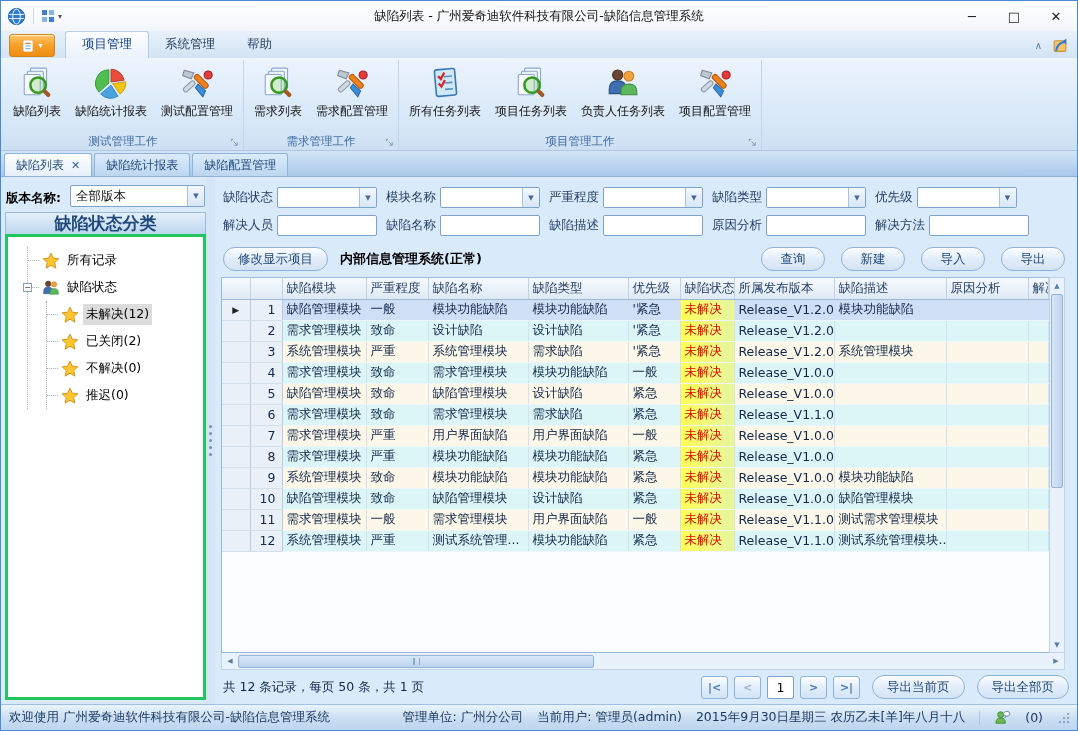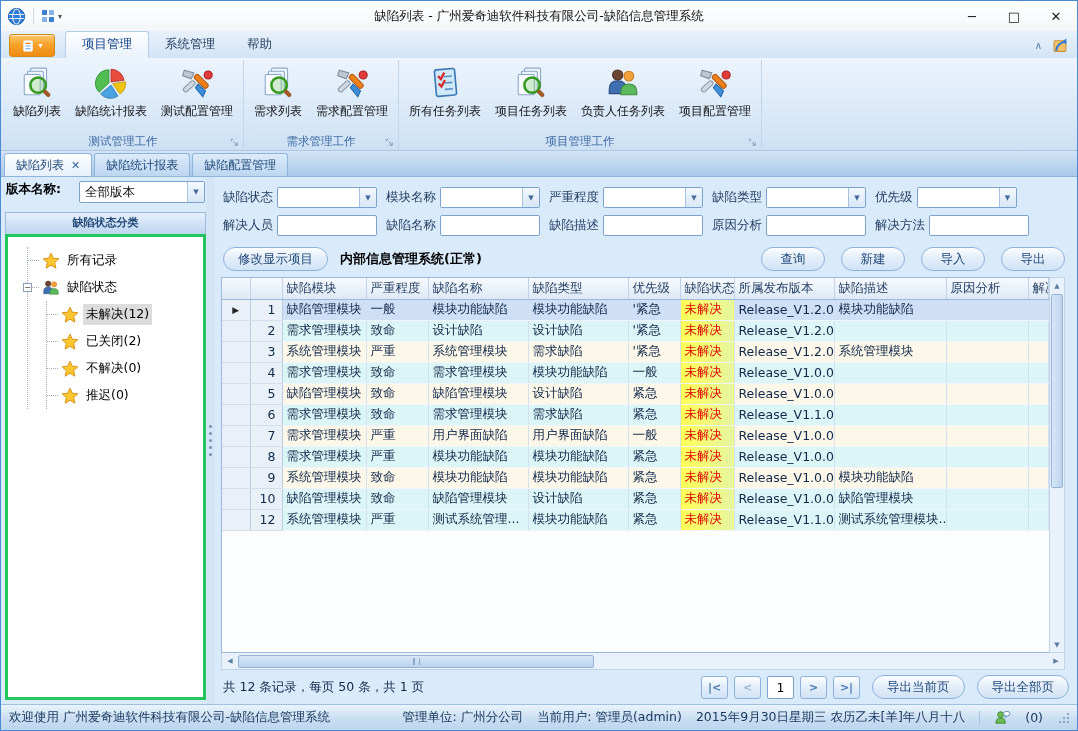--- a/index.html
+++ b/index.html
@@ -39,26 +39,26 @@
   .gfoot{height:17px;display:flex;align-items:center;justify-content:center;font-size:11.5px;color:#3e6aa5;position:relative;}
   .launcher{position:absolute;right:1px;bottom:3px;line-height:0;}
   
   .doctabs{height:26px;background:linear-gradient(#d3e4f6,#a9c8ea);display:flex;align-items:flex-end;gap:2px;padding:0 3px;border-bottom:1px solid #8fb4da;flex:none;}
   .dtab{height:23px;padding:0 11px;display:flex;align-items:center;gap:7px;font-size:12px;color:#1f4878;background:linear-gradient(#dcebfa,#bcd6f0);border:1px solid #8fb4da;border-bottom:none;border-radius:3px 3px 0 0;}
   .dtab.active{background:linear-gradient(#fdfeff,#e6f0fb);}
   .dclose{font-size:11px;font-weight:bold;color:#2f5f9f;}
   
   .main{flex:1;display:flex;min-height:0;}
   .sidebar{width:205px;flex:none;display:flex;flex-direction:column;padding:4px 0 4px 4px;}
-  .vrow{height:26px;display:flex;align-items:flex-start;gap:18px;padding:0 1px;}
+  .vrow{height:26px;display:flex;align-items:flex-end;gap:9px;padding:0 1px;}
   .vlabel{font-weight:bold;font-size:12.5px;color:#000;white-space:nowrap;}
   .combo{flex:1;height:22px;background:#fff;border:1px solid #7da2ce;border-radius:2px;display:flex;align-items:center;overflow:hidden;}
   .cval{flex:1;padding:0 5px;font-size:12.5px;color:#111;white-space:nowrap;}
   .cbtn{width:17px;align-self:stretch;background:linear-gradient(#f2f8fe,#d8e7f6);border-left:1px solid #a8c3e0;display:flex;align-items:center;justify-content:center;font-size:7px;color:#44679c;}
-  .ptitle{margin-top:5px;height:22px;background:linear-gradient(#e6f0fb,#bdd5ef);border:1px solid #9ab9dd;border-bottom:none;text-align:center;font-weight:bold;font-size:11px;color:#1f4878;line-height:20px;}
+  .ptitle{margin-top:5px;height:22px;background:linear-gradient(#e6f0fb,#bdd5ef);border:1px solid #9ab9dd;border-bottom:none;text-align:center;font-weight:bold;font-size:17px;color:#1f4878;line-height:20px;}
   .treebox{flex:1;background:#fff;border:3px solid #22c55e;padding:10px 4px 4px 10px;overflow:hidden;}
   .tree-root{margin-left:9px;border-left:1px dotted #a3b1bf;}
   .tchildren{margin-left:18px;border-left:1px dotted #a3b1bf;}
   .titem{display:flex;align-items:center;height:27px;position:relative;}
   .tstub{width:11px;border-top:1px dotted #a3b1bf;margin-right:3px;flex:none;}
   .texp{position:absolute;left:-5px;top:9px;width:9px;height:9px;border:1px solid #89a0b8;background:#fff;font-size:8px;line-height:7px;text-align:center;color:#333;z-index:1;}
   .ticon{line-height:0;margin-right:4px;flex:none;}
   .ticon svg{width:18px;height:18px;}
   .tlbl{font-size:12.5px;color:#000;padding:2px 3px;white-space:nowrap;}
   .tlbl.selected{background:#dcdcdc;}
@@ -641,20 +641,34 @@
                   <td class="data">致命</td>
                   <td class="data">缺陷管理模块</td>
                   <td class="data">设计缺陷</td>
                   <td class="data">紧急</td>
                   <td class="data status">未解决</td>
                   <td class="data">Release_V1.0.0</td>
                   <td class="data">缺陷管理模块</td>
                   <td class="data"></td>
                   <td class="data"></td>
                 </tr>
+                <tr class="cream">
+                  <td class="rowhead selcell"></td>
+                  <td class="rowhead numcell">11</td>
+                  <td class="data">需求管理模块</td>
+                  <td class="data">一般</td>
+                  <td class="data">需求管理模块</td>
+                  <td class="data">用户界面缺陷</td>
+                  <td class="data">一般</td>
+                  <td class="data status">未解决</td>
+                  <td class="data">Release_V1.1.0</td>
+                  <td class="data">测试需求管理模块</td>
+                  <td class="data"></td>
+                  <td class="data"></td>
+                </tr>
                 <tr class="cyan">
                   <td class="rowhead selcell"></td>
                   <td class="rowhead numcell">12</td>
                   <td class="data">系统管理模块</td>
                   <td class="data">严重</td>
                   <td class="data">测试系统管理...</td>
                   <td class="data">模块功能缺陷</td>
                   <td class="data">紧急</td>
                   <td class="data status">未解决</td>
                   <td class="data">Release_V1.1.0</td>

